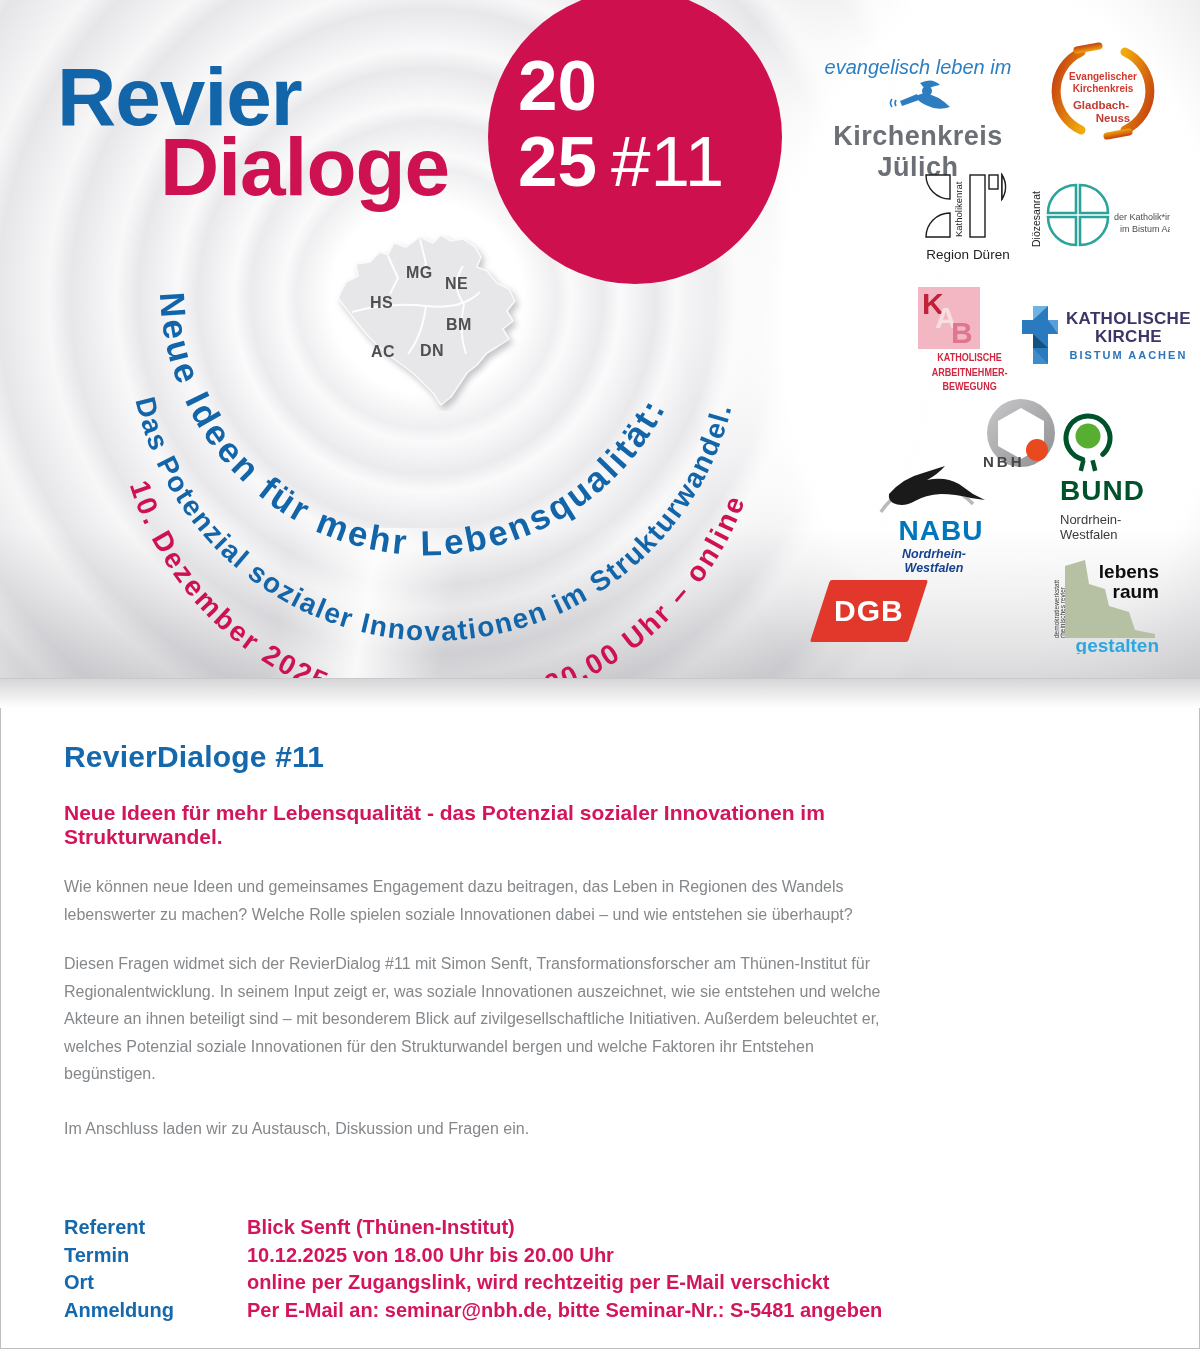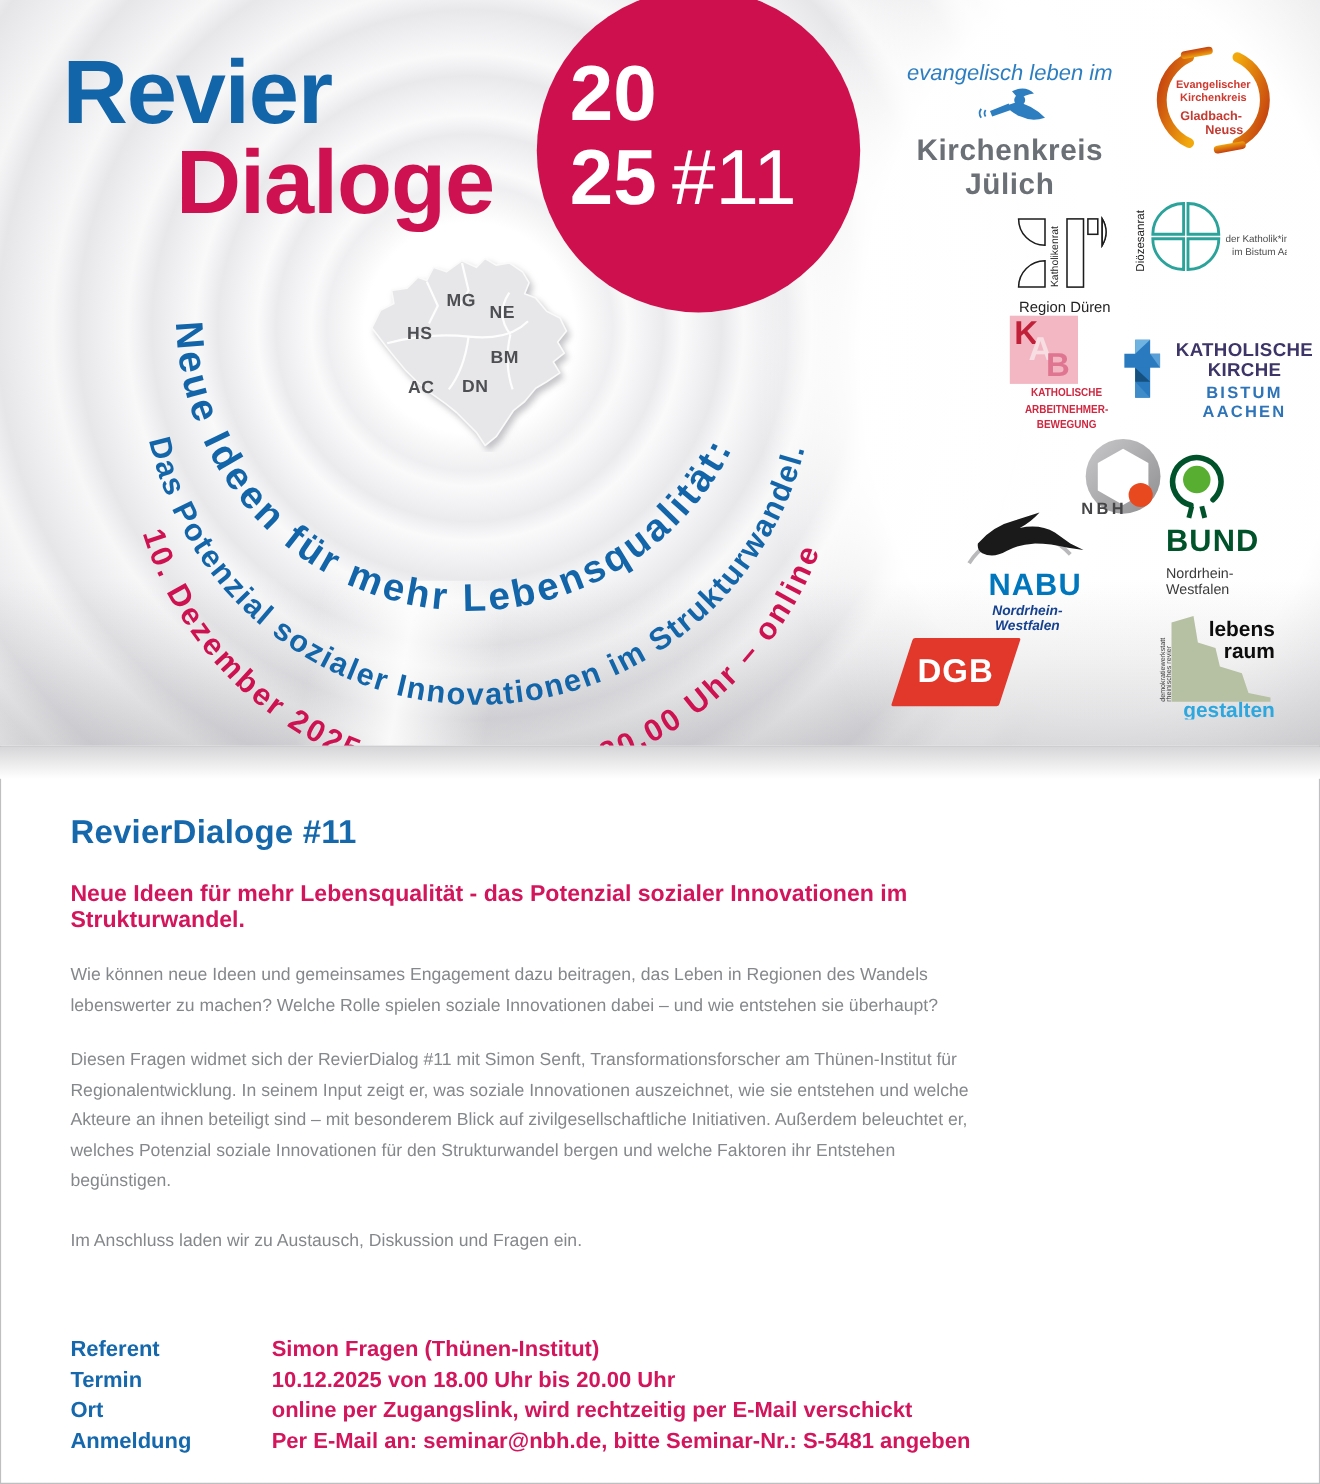--- a/index.html
+++ b/index.html
@@ -20,21 +20,21 @@
         #e8e8eb 289px, #f8f8f9 311px, #e7e7ea 356px, #f7f7f8 379px,
         #e6e6e9 429px, #f6f6f7 453px, #e5e5e8 511px, #f5f5f6 536px,
         #e3e3e6 601px, #f3f3f4 626px, #e7e7e9 820px);
   }
   .header::after { content:""; position:absolute; left:0; bottom:0; width:100%; height:150px;
     background:
       linear-gradient(100deg, rgba(255,255,255,0) 24%, rgba(255,255,255,.85) 31%, rgba(255,255,255,0) 38%),
       linear-gradient(to bottom, rgba(125,125,132,0) 0, rgba(125,125,132,.10) 45%, rgba(118,118,126,.26) 100%);
   }
   .title { position:absolute; font-weight:bold; font-size:82px; line-height:1; letter-spacing:-1px; z-index:3; }
-  .title.t1 { left:57px; top:44px;  color:#1365a9; }
+  .title.t1 { left:57px; top:56px;  color:#1365a9; }
   .title.t2 { left:160px; top:126px; color:#ce1150; }
   .badge { position:absolute; left:488px; top:-10px; width:294px; height:294px; border-radius:50%;
     background:#ce104e; z-index:4; color:#ffffff; padding:58px 0 0 30px; }
   .badge .b20 { font-size:71px; font-weight:bold; line-height:76px; }
   .badge .brow { display:flex; align-items:baseline; line-height:76px; }
   .badge .b25 { font-size:71px; font-weight:bold; }
   .badge .bnum { font-size:71px; font-weight:300; margin-left:14px; }
   .arcs { position:absolute; left:0; top:0; z-index:2; }
   .arc-t1 { font-size:35px; font-weight:bold; fill:#1365a9; letter-spacing:3px; }
   .arc-t2 { font-size:28px; font-weight:bold; fill:#1365a9; letter-spacing:1.6px; }
@@ -42,35 +42,35 @@
   .map { position:absolute; left:330px; top:226px; z-index:1; }
   .map-shape { filter:drop-shadow(3px 4px 3px rgba(90,90,100,.35)); }
   .map text { font-size:16px; font-weight:bold; fill:#4e4f53; letter-spacing:.5px; }
   
   .logo { position:absolute; z-index:5;text-align:center; }
   .lg-juelich { left:793px; top:56px; width:250px; }
   .lg-juelich .tagline { font-style:italic; font-size:20px; color:#2d7ec0; display:inline-block; }
   .lg-juelich .angel { vertical-align:-10px; margin-left:2px; }
   .lg-juelich .kname { font-size:27px; font-weight:bold; color:#6b7076; letter-spacing:.5px; margin-top:0px; }
   .lg-gladbach { left:1051px; top:42px; }
-  .lg-kathrat { left:918px; top:196px; }
+  .lg-kathrat { left:918px; top:172px; }
   .lg-kathrat .cap { font-size:13.5px; color:#232323; margin-top:3px; }
   .lg-dioez { left:1030px; top:182px; }
   .lg-kab { left:918px; top:287px; width:120px; }
   .kab-square { position:relative; width:62px; height:62px; background:#f2b7c2; }
   .kab-square span { position:absolute; font-weight:bold; font-size:30px; line-height:1; }
   .kab-k { left:4px; top:2px; color:#c21f38; }
   .kab-a { left:17px; top:16px; color:#f7dee3; }
   .kab-b { left:33px; top:31px; color:#df7590; }
   .kab-cap { margin-top:3px; font-size:10.5px; font-weight:bold; color:#cf2740; line-height:11.5px;
              transform:scaleX(.86); transform-origin:left top; white-space:nowrap; }
   .lg-bistum { left:1022px; top:306px; display:flex; }
   .lg-bistum .txt { margin-left:8px; padding-top:4px; }
   .bis1 { font-size:17px; font-weight:bold; color:#3d3568; line-height:18px; letter-spacing:.3px; }
-  .bis3 { font-size:15px; font-weight:bold; color:#2e74b8; letter-spacing:2px; margin-top:3px; }
+  .bis3 { font-size:11px; font-weight:bold; color:#2e74b8; letter-spacing:2px; margin-top:3px; }
   .lg-nbh { left:981px; top:396px; }
   .lg-bund { left:1060px; top:412px; width:110px; text-align:left; }
   .bund-name { font-size:28px; font-weight:bold; color:#00522a; letter-spacing:1px; line-height:26px; }
   .bund-region { font-size:13px; color:#3b3b3b; margin-top:8px; }
   .lg-nabu { left:874px; top:464px; width:120px; }
   .nabu-name { font-size:28px; font-weight:bold; color:#0077bc; letter-spacing:1px; line-height:26px; margin:-2px 0 0 14px; }
   .nabu-region { font-size:12.5px; font-weight:bold; font-style:italic; color:#15418f; margin-top:3px; }
   .lg-dgb { left:820px; top:580px; display:flex; }
   .dgb-par { width:98px; height:62px; background:#e2382c; transform:skewX(-18deg); border-radius:2px;
              display:flex; align-items:center; justify-content:center; }
@@ -303,21 +303,21 @@
   <div class="docbody">
     <h1>RevierDialoge #11</h1>
     <div class="subtitle">Neue Ideen für mehr Lebensqualität - das Potenzial sozialer Innovationen im Strukturwandel.</div>
     <p class="para p1">Wie können neue Ideen und gemeinsames Engagement dazu beitragen, das Leben in Regionen des Wandels lebenswerter zu machen? Welche Rolle spielen soziale Innovationen dabei – und wie entstehen sie überhaupt?</p>
     <p class="para p2">Diesen Fragen widmet sich der RevierDialog #11 mit Simon Senft, Transformationsforscher am Thünen-Institut für Regionalentwicklung. In seinem Input zeigt er, was soziale Innovationen auszeichnet, wie sie entstehen und welche Akteure an ihnen beteiligt sind – mit besonderem Blick auf zivilgesellschaftliche Initiativen. Außerdem beleuchtet er, welches Potenzial soziale Innovationen für den Strukturwandel bergen und welche Faktoren ihr Entstehen begünstigen.</p>
     <p class="para p3">Im Anschluss laden wir zu Austausch, Diskussion und Fragen ein.</p>
 
     <div class="info">
       <div class="info-row">
         <span class="info-label">Referent</span>
-        <span class="info-value">Simon Fragen (Thünen-Institut)</span>
+        <span class="info-value">Blick Senft (Thünen-Institut)</span>
       </div>
       <div class="info-row">
         <span class="info-label">Termin</span>
         <span class="info-value">10.12.2025 von 18.00 Uhr bis 20.00 Uhr</span>
       </div>
       <div class="info-row">
         <span class="info-label">Ort</span>
         <span class="info-value">online per Zugangslink, wird rechtzeitig per E-Mail verschickt</span>
       </div>
       <div class="info-row">

